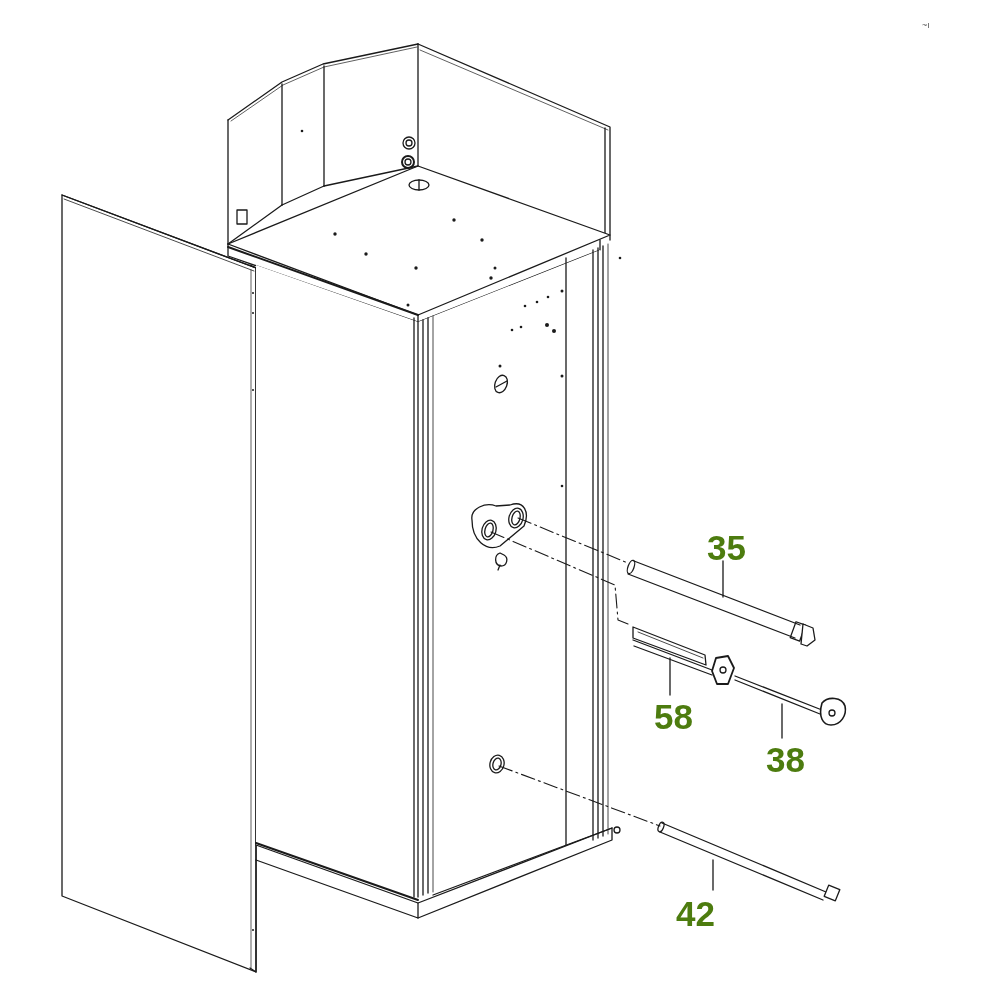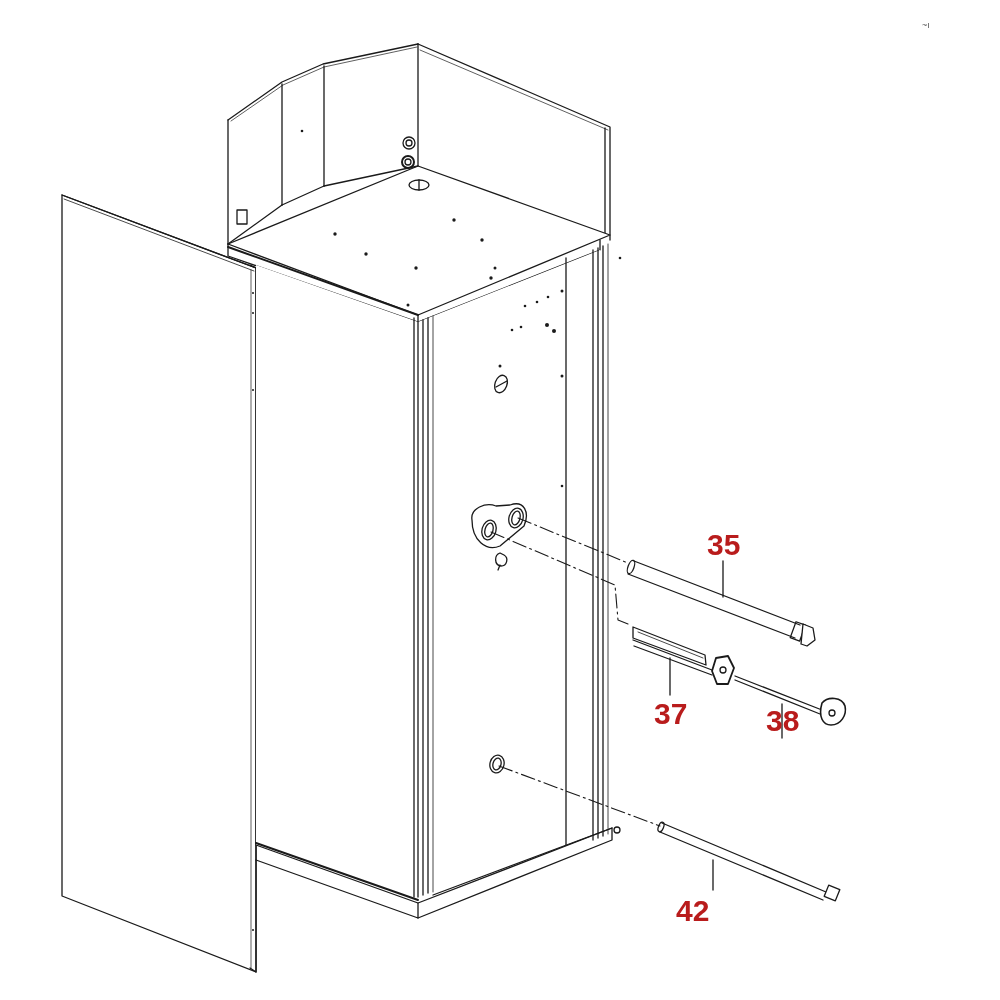--- a/index.html
+++ b/index.html
@@ -1,18 +1,18 @@
 <!DOCTYPE html>
 <html><head>
 <meta charset="utf-8">
 <style>
   html, body { margin:0; padding:0; background:#ffffff; }
   body { width:1000px; height:1000px; position:relative; overflow:hidden; font-family:"Liberation Sans", sans-serif; }
   #diagram { position:absolute; left:0; top:0; width:1000px; height:1000px; }
-  .callout { position:absolute; font-family:"Liberation Sans", sans-serif; font-weight:bold; font-size:30px; color:#b91c1c; line-height:1; }
+  .callout { position:absolute; font-family:"Liberation Sans", sans-serif; font-weight:bold; font-size:35px; color:#4d7c0f; line-height:1; }
   .corner-mark { position:absolute; font-size:9px; color:#555; }
 </style>
 </head>
 <body>
 
 <svg id="diagram" viewBox="0 0 1000 1000" xmlns="http://www.w3.org/2000/svg" fill="none" stroke="#1a1a1a" stroke-width="1.3" stroke-linejoin="round" stroke-linecap="round">
 
   <g>
     <polygon points="62,195 256,268 256,972 62,896" fill="#fff"></polygon>
     <line x1="62" y1="195" x2="256" y2="268"></line>
@@ -167,15 +167,15 @@
     <line x1="660" y1="832" x2="823" y2="900"></line>
     <ellipse cx="661" cy="827" rx="2.5" ry="5" transform="rotate(22 661 827)"></ellipse>
     <rect x="826" y="887" width="12" height="12" transform="rotate(22 832 893)" fill="#fff"></rect>
     <line x1="713" y1="860" x2="713" y2="890"></line>
   </g>
 </svg>
 
 <div class="corner-mark" style="left:922px; top:20px;">~ı</div>
 
 <div class="callout" style="left:707px; top:530px;">35</div>
-<div class="callout" style="left:654px; top:699px;">37</div>
-<div class="callout" style="left:766px; top:706px;">38</div>
+<div class="callout" style="left:654px; top:699px;">58</div>
+<div class="callout" style="left:766px; top:742px;">38</div>
 <div class="callout" style="left:676px; top:896px;">42</div>
 
 </body></html>

